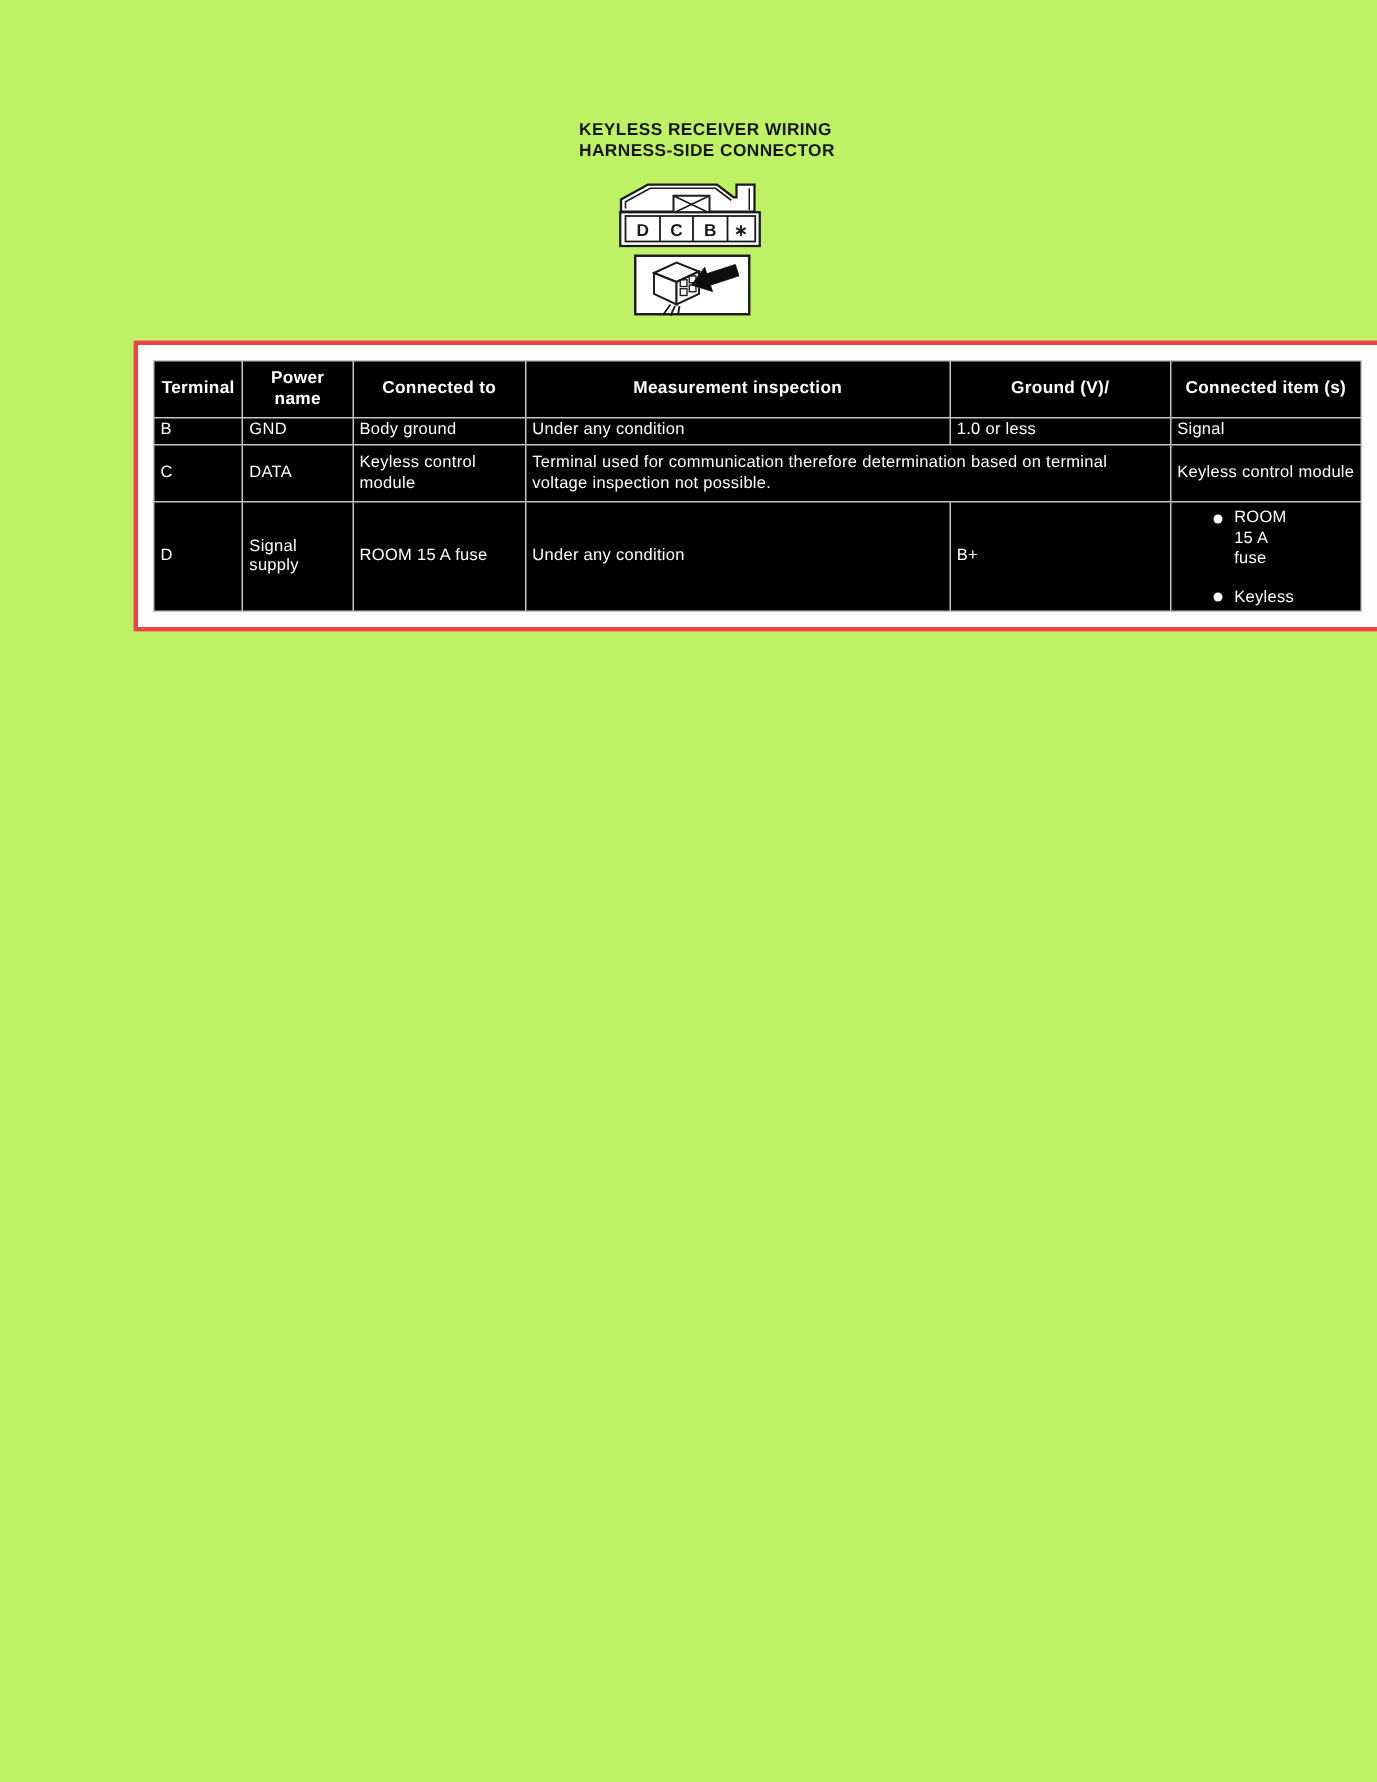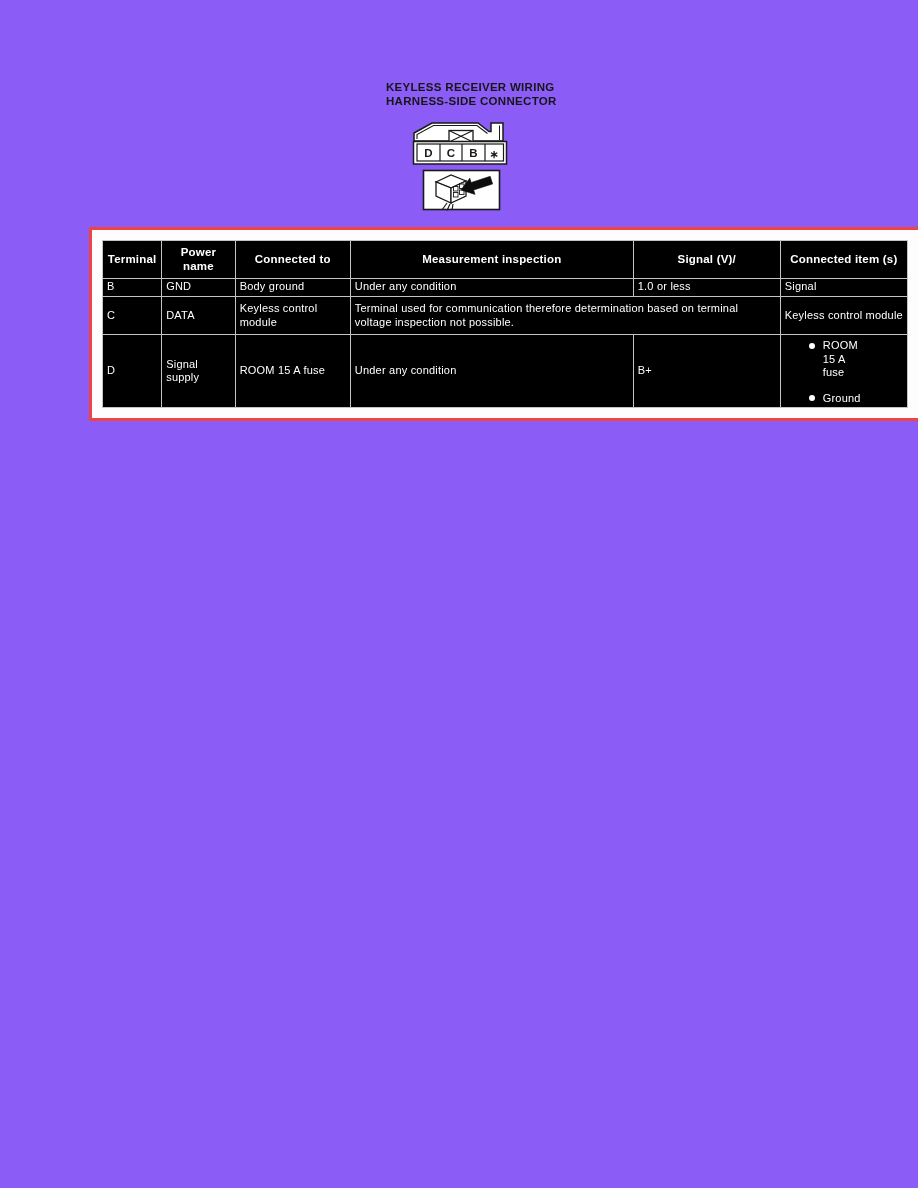--- a/index.html
+++ b/index.html
@@ -4,21 +4,21 @@
 <style>
   * { margin: 0; padding: 0; box-sizing: border-box; }
   html, body { background: #ffffff; }
   body {
     width: 918px; height: 1188px;
     position: relative;
     font-family: "Liberation Sans", sans-serif;
     color: #1a1a1a;
     overflow: hidden;
   }
-  .page { position: absolute; inset: 0; background: #8b5cf6; }
+  .page { position: absolute; inset: 0; background: #bef264; }
 
   
   .diagram-title {
     position: absolute; left: 386px; top: 80px;
     font-size: 11.5px; line-height: 14px; font-weight: 600;
     letter-spacing: 0.3px; color: #161616; white-space: nowrap;
   }
   .connector-svg { position: absolute; left: 406px; top: 112px; }
   .view-icon-svg { position: absolute; left: 422px; top: 169px; }
 
@@ -118,21 +118,21 @@
         <col style="width:258px">
           <col style="width:134px">
           <col style="width:116px">
       </colgroup>
       <thead>
         <tr>
           <th>Terminal</th>
           <th>Power name</th>
           <th>Connected to</th>
           <th>Measurement inspection</th>
-          <th>Signal (V)/</th>
+          <th>Ground (V)/</th>
           <th>Connected item (s)</th>
         </tr>
       </thead>
       <tbody>
         <tr class="row-b">
           <td>B</td>
           <td>GND</td>
           <td>Body ground</td>
           <td>Under any condition</td>
           <td>1.0 or less</td>
@@ -152,21 +152,21 @@
           <td>Under any condition</td>
           <td>B+</td>
           <td style="padding:0 2px">
             <div class="bullet-list">
               <div class="bullet-item">
                 <span class="bullet-dot"></span>
                 <span class="bullet-text">ROOM 15 A fuse</span>
               </div>
               <div class="bullet-item">
                 <span class="bullet-dot"></span>
-                <span class="bullet-text">Ground</span>
+                <span class="bullet-text">Keyless</span>
               </div>
             </div>
           </td>
         </tr>
       </tbody>
     </table>
   </div>
 
 </div>
 

